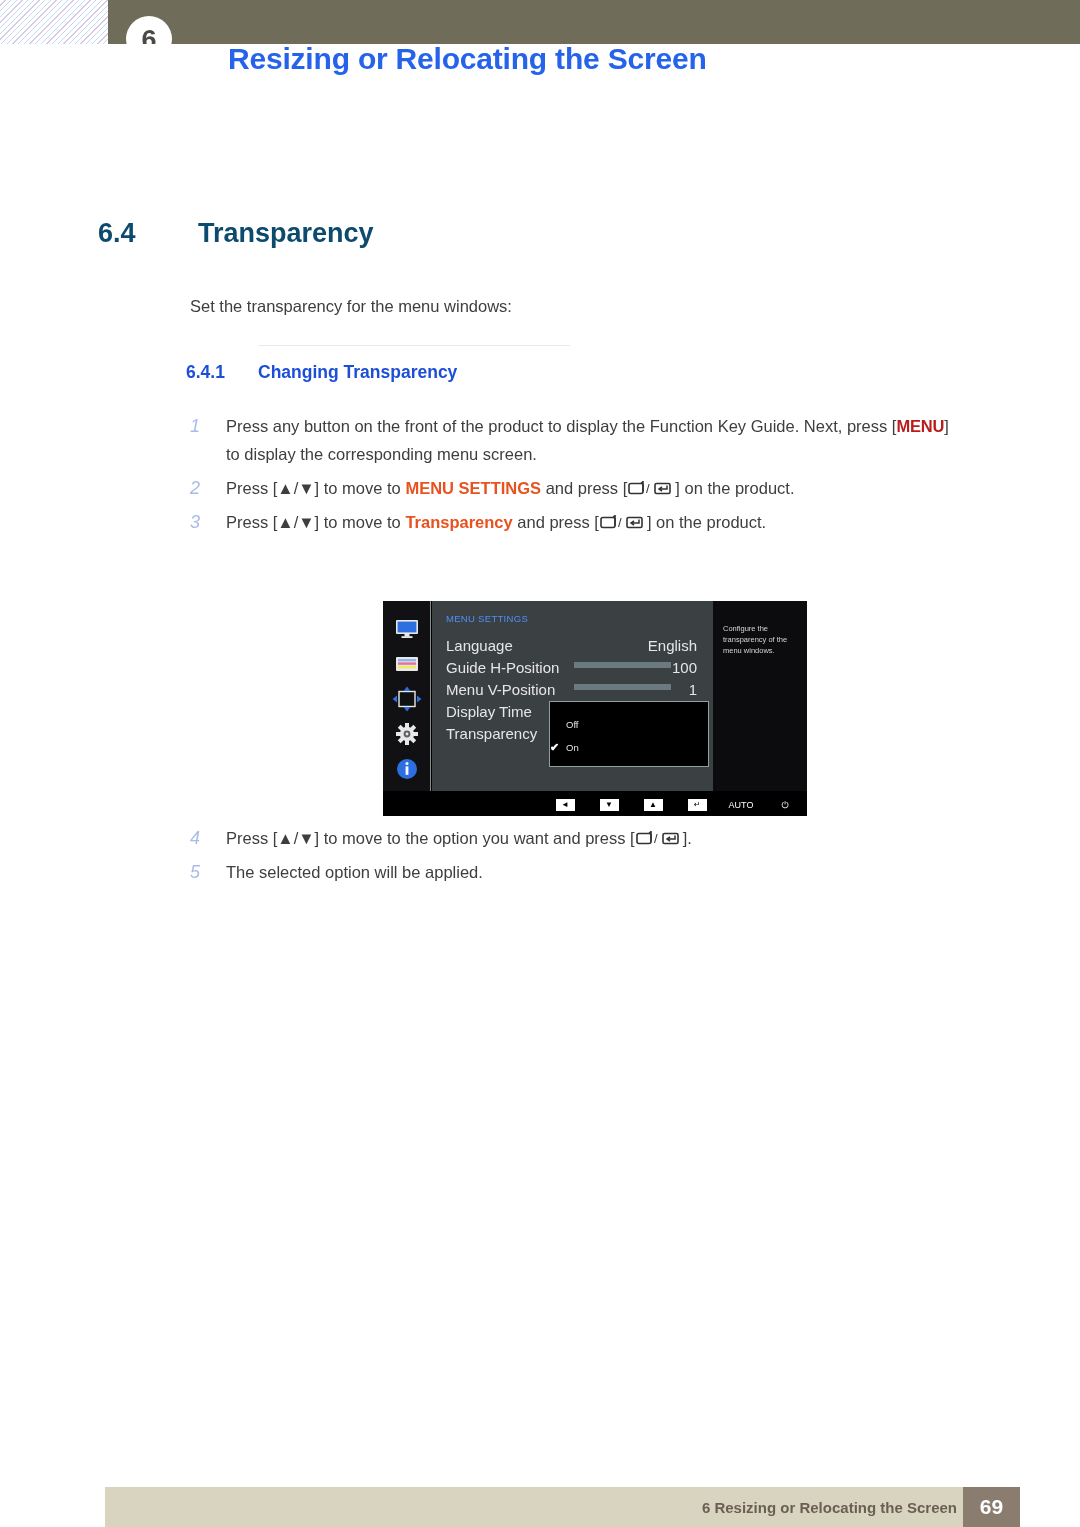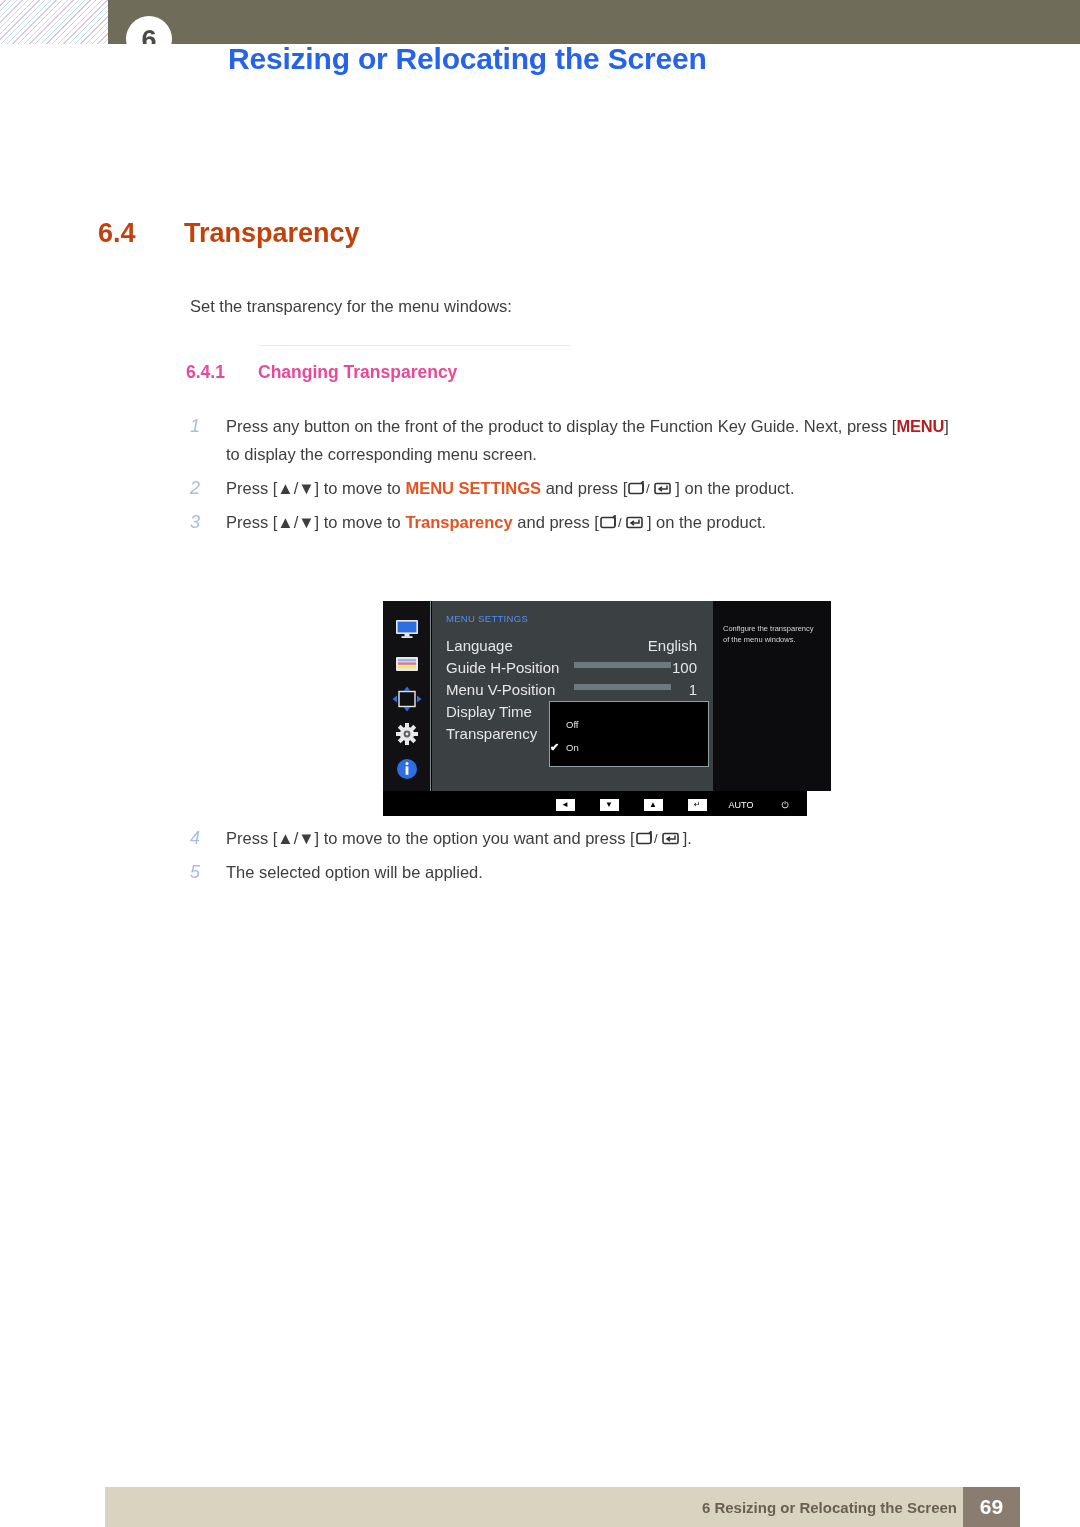--- a/index.html
+++ b/index.html
@@ -81,22 +81,23 @@
     white-space: nowrap;
   }
 
   
   #section-head {
     position: absolute;
     left: 98px;
     top: 218px;
     display: flex;
     align-items: baseline;
-    color: #c2410c;
-    font-weight: bold;
+    color: #0c4a6e;
+    font-weight: bold;
+    gap: 14px;
   }
   #section-head .snum {
     font-size: 27px;
     width: 86px;
   }
   #section-head .stitle {
     font-size: 27px;
   }
 
   
@@ -118,21 +119,21 @@
     background: #e9e9ef;
   }
 
   
   #subsection-head {
     position: absolute;
     left: 186px;
     top: 362px;
     display: flex;
     align-items: flex-start;
-    color: #ec4899;
+    color: #1d4ed8;
     font-weight: bold;
   }
   #subsection-head .subnum {
     font-size: 17.5px;
     width: 72px;
   }
   #subsection-head .subtitle {
     font-size: 17.5px;
   }
 
@@ -209,21 +210,21 @@
     top: 0;
     width: 281px;
     height: 190px;
     background: #3b4043;
     box-sizing: border-box;
   }
   #osd-help {
     position: absolute;
     left: 330px;
     top: 0;
-    width: 118px;
+    width: 94px;
     height: 190px;
     background: #0c0c0e;
     box-sizing: border-box;
     padding: 22px 10px 0 10px;
   }
   #osd-help .helptext {
     color: #d4d4d4;
     font-size: 7.5px;
     line-height: 11px;
   }

